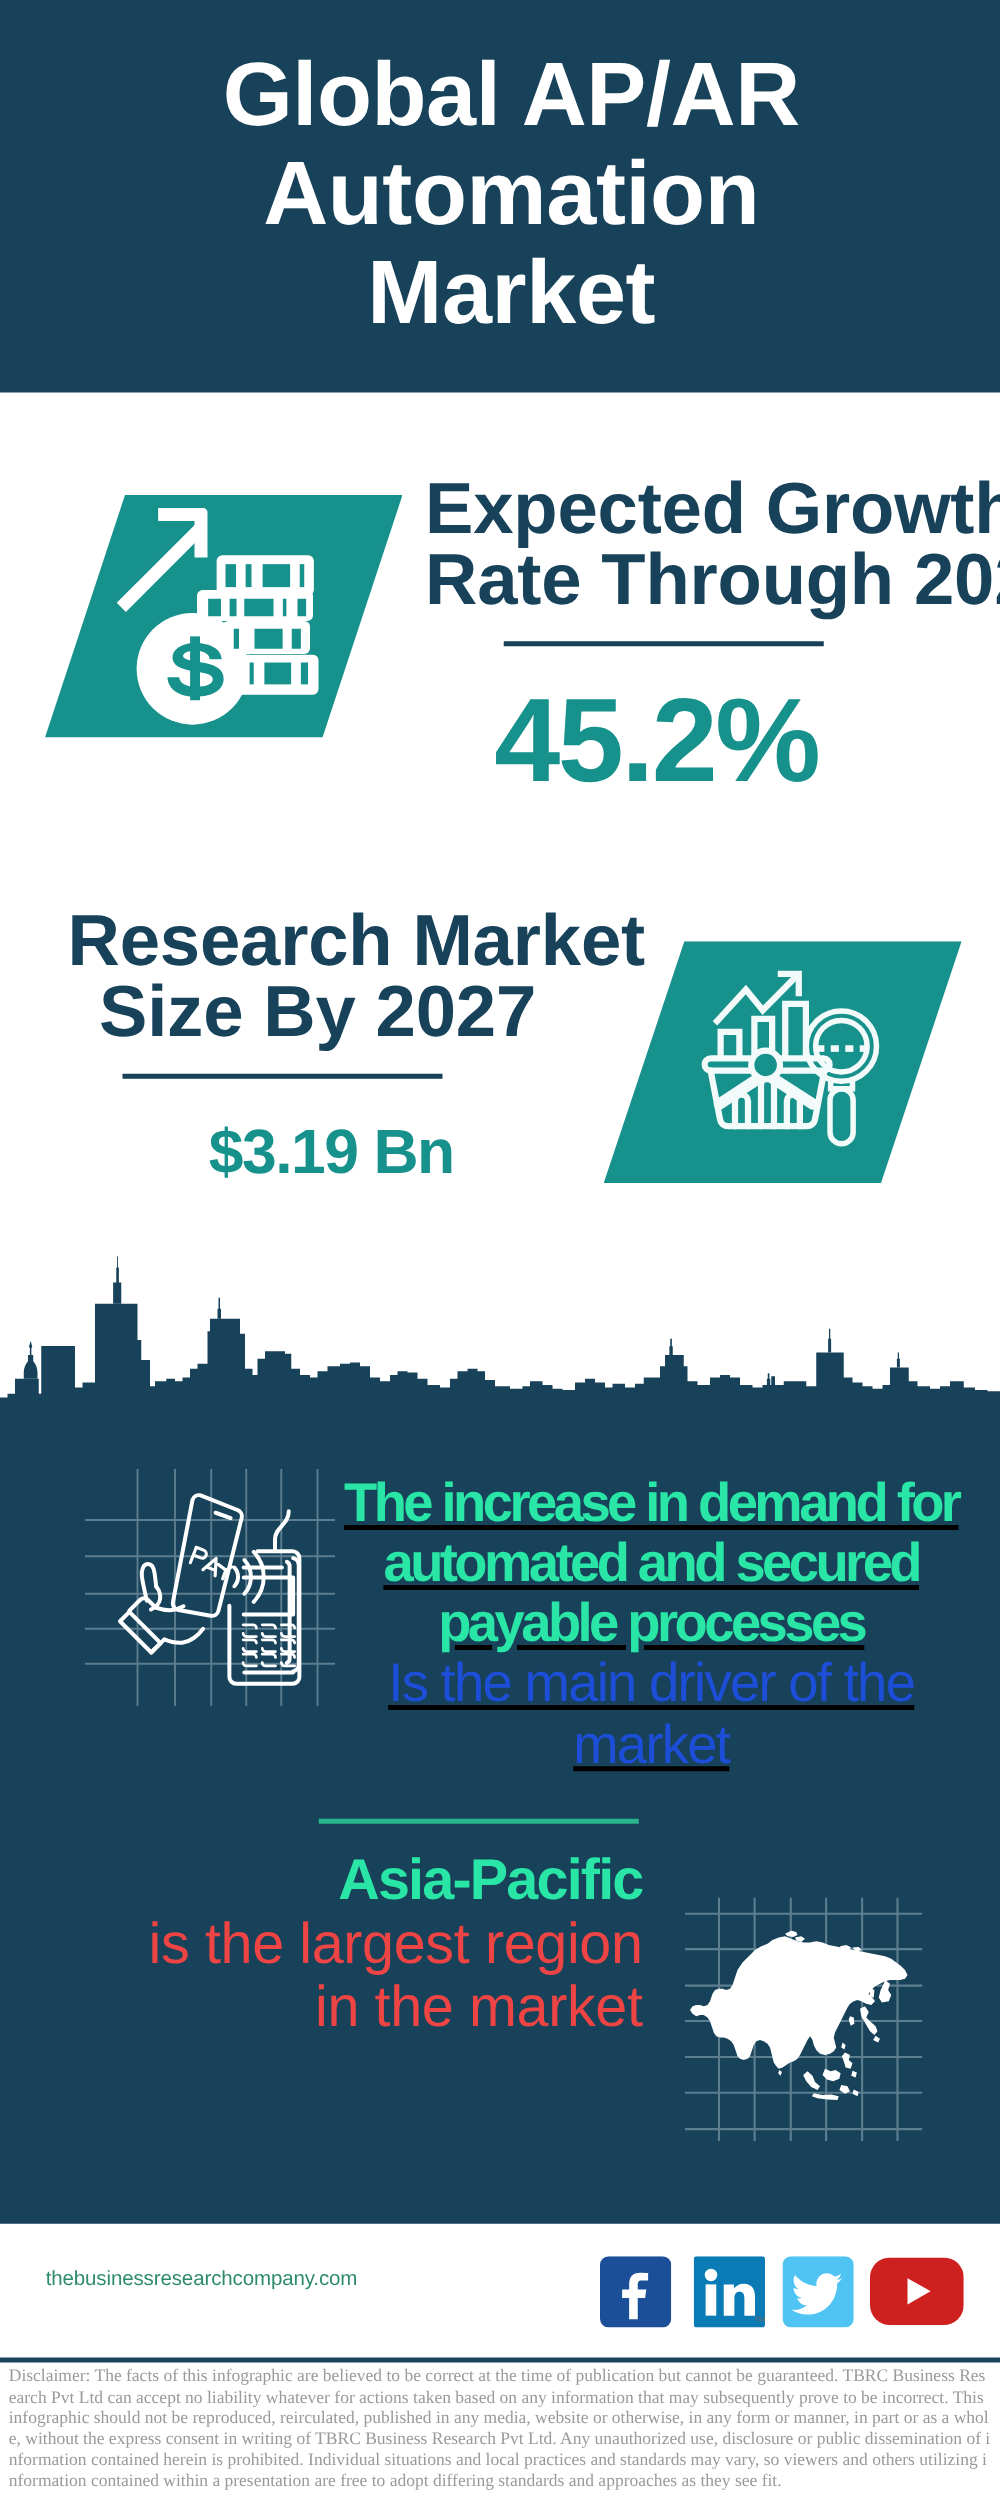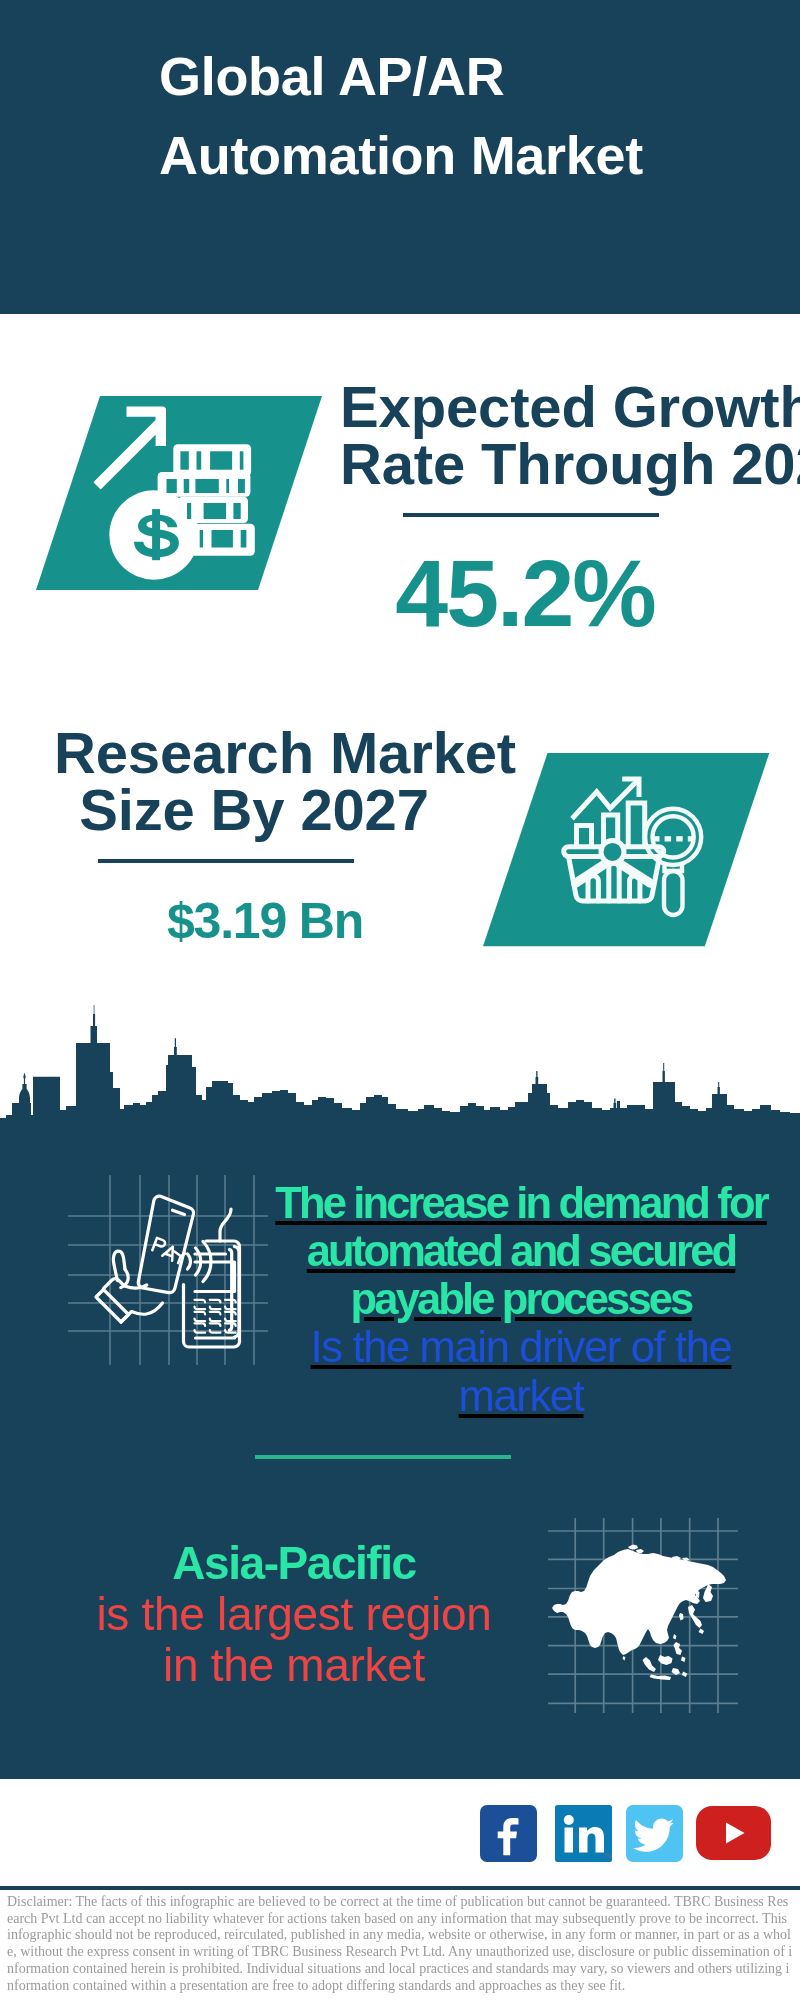--- a/index.html
+++ b/index.html
@@ -1,22 +1,22 @@
 <!DOCTYPE html>
 <html><head>
 <meta charset="utf-8">
 <style>
   html,body{margin:0;padding:0;background:#fff;}
   body{width:800px;height:2000px;font-family:"Liberation Sans",sans-serif;}
   .page{position:relative;width:800px;height:2000px;overflow:hidden;background:#fff;}
 
   
   .header{position:absolute;left:0;top:0;width:800px;height:314px;background:#17425a;}
-  .header-title{position:absolute;left:159px;top:37px;width:500px;text-align:left;color:#ffffff;
-    font-size:54px;font-weight:bold;line-height:79px;letter-spacing:-0.3px;}
+  .header-title{position:absolute;left:159px;top:37px;width:500px;text-align:center;color:#ffffff;
+    font-size:72px;font-weight:bold;line-height:79px;letter-spacing:-0.3px;}
 
   
   .stat1-icon{position:absolute;left:36px;top:396px;width:286px;height:194px;}
   .stat-head{position:absolute;color:#17425a;font-size:58px;font-weight:bold;line-height:57px;letter-spacing:-0.15px;white-space:nowrap;text-align:center;}
   .stat-rule{position:absolute;height:3.8px;background:#17425a;width:256px;}
   .stat-value{position:absolute;color:#17918c;font-size:95px;font-weight:bold;line-height:95px;letter-spacing:-2px;white-space:nowrap;text-align:center;}
   #growth-head{left:340px;top:378px;width:400px;}
   #growth-rule{left:403px;top:512.9px;}
   #growth-value{left:325px;top:546px;width:400px;}
   #size-head{left:54px;top:724px;width:400px;}
@@ -27,21 +27,21 @@
   
   .dark-panel{position:absolute;left:0;top:1130px;width:800px;height:649px;background:#17425a;}
   .skyline-svg{position:absolute;left:0;top:1005px;width:800px;height:130px;}
 
   .driver-text{position:absolute;left:261px;top:1179px;width:520px;text-align:center;white-space:nowrap;text-decoration:underline;}
   .driver-hi{color:#2ae6a6;font-size:43.5px;font-weight:bold;line-height:48px;letter-spacing:-2.85px;}
   .driver-sub{color:#1d4ed8;font-size:43.5px;font-weight:normal;line-height:49px;letter-spacing:-1.35px;}
   .mint-rule{position:absolute;left:255px;top:1455px;width:256px;height:4px;background:#2ab58c;}
   .pay-icon{position:absolute;left:68px;top:1175px;width:200px;height:190px;}
 
-  .region-text{position:absolute;left:74px;top:1538px;width:440px;text-align:center;white-space:nowrap;}
+  .region-text{position:absolute;left:74px;top:1478px;width:440px;text-align:right;white-space:nowrap;}
   .region-hi{color:#2ae6a6;font-size:46px;font-weight:bold;line-height:51px;letter-spacing:-1.45px;}
   .region-sub{color:#ef4444;font-size:46px;font-weight:normal;line-height:51px;letter-spacing:-0.3px;}
   .map-icon{position:absolute;left:548px;top:1518px;width:188px;height:182px;}
 
   
   .footer-text{position:absolute;left:36.5px;top:1814px;color:#2e8b6d;font-size:16.4px;line-height:19.8px;letter-spacing:-0.09px;white-space:nowrap;}
   .social{position:absolute;}
   .disc-rule{position:absolute;left:0;top:1885.8px;width:800px;height:3.9px;background:#17425a;}
   .disclaimer{position:absolute;left:7px;top:1894px;width:787px;color:#9a9a9a;font-size:14px;line-height:16.7px;text-align:left;word-break:break-all;font-family:Liberation Serif, serif;}
 </style>
@@ -262,20 +262,21 @@
         <polygon points="125,150 130,151 132,155 128,157 123.5,154"></polygon>
         <polygon points="135,153.5 139,155.5 138,159 134,157"></polygon>
 
         <polygon points="75.5,138 77.5,139.5 76.5,142.5 74.5,140.5"></polygon>
       </g>
 
     </svg>
   </div>
 
   <div class="footer-text">
+    <div>thebusinessresearchcompany.com</div>
   </div>
 
   <div class="social" style="left:480px;top:1805px;width:57px;height:57px;">
     <svg viewBox="0 0 57 57" width="57" height="57">
       <rect x="0" y="0" width="57" height="57" rx="7" fill="#1b4f97"></rect>
       <path fill="#ffffff" d="M34.2,19.4 h4.3 v-6.0 c-0.7,-0.1 -3.3,-0.3 -6.3,-0.3 c-6.2,0 -8.9,3.6 -8.9,9.1 v4.4 h-5.6 v6.7 h5.6 v17.0 h6.9 v-17.0 h5.9 l0.9,-6.7 h-6.8 v-3.7 c0,-1.9 0.5,-3.5 3.0,-3.5 z"></path>
     </svg>
   </div>
   <div class="social" style="left:555px;top:1805px;width:57px;height:57px;">
     <svg viewBox="0 0 57 57" width="57" height="57">

